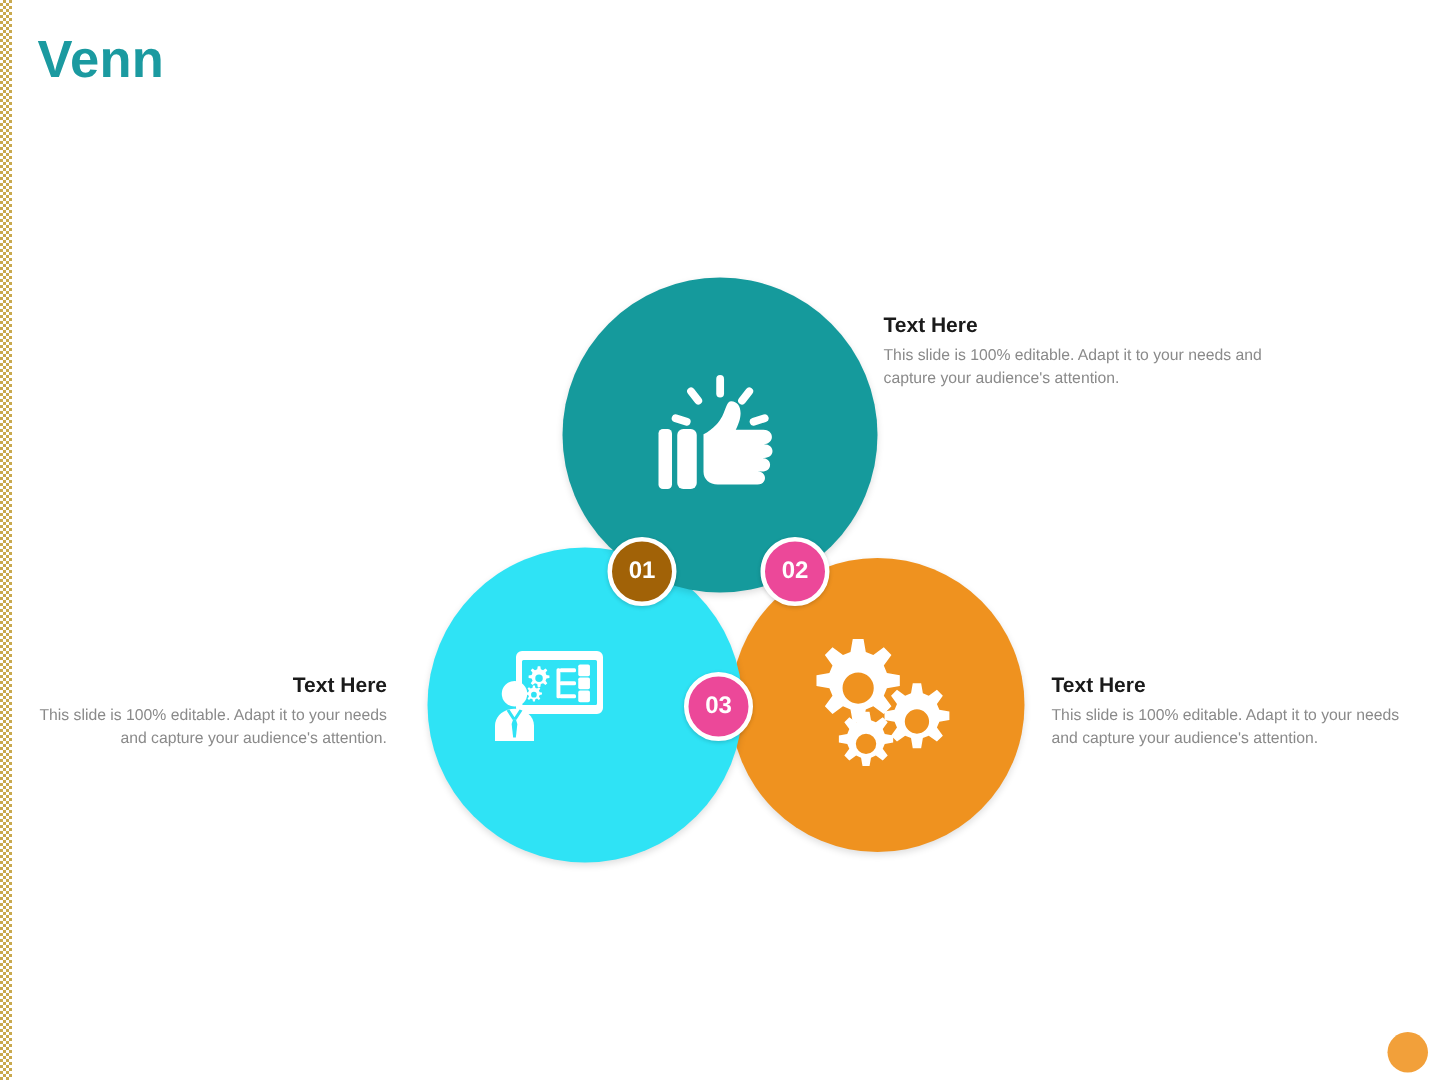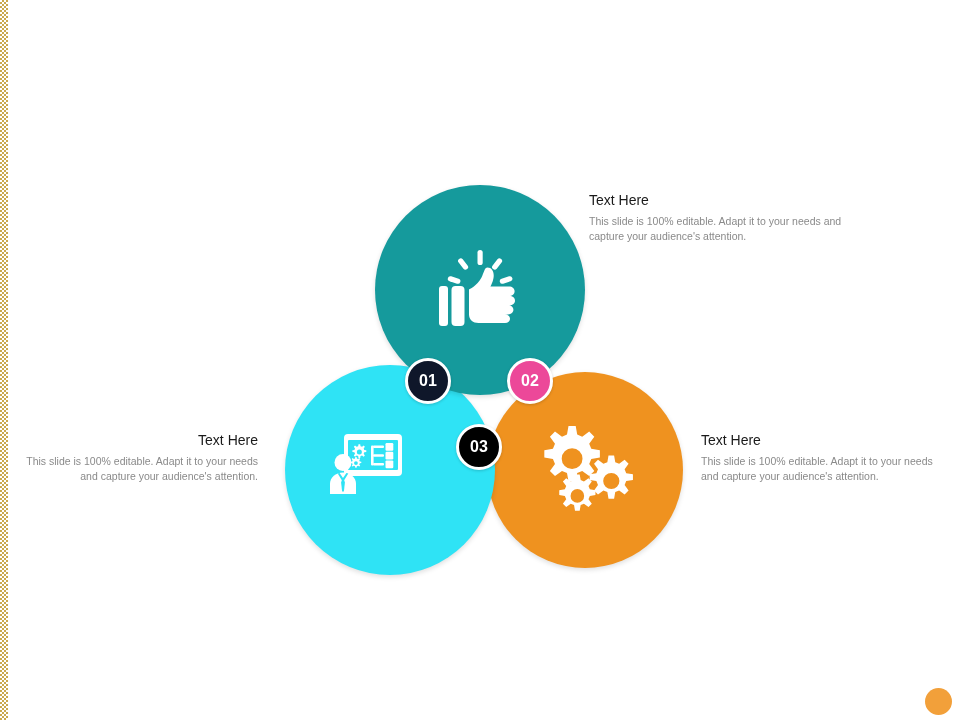--- a/index.html
+++ b/index.html
@@ -100,40 +100,40 @@
     justify-content: center;
     font-size: 16px;
     font-weight: bold;
     color: #ffffff;
     z-index: 10;
     box-shadow: 0 1px 3px rgba(0,0,0,0.18);
   }
   #badge-01 {
     left: 405px;
     top: 358px;
-    background: #0f172a;
+    background: #a16207;
   }
   #badge-02 {
     left: 507px;
     top: 358px;
     background: #ec4899;
   }
   #badge-03 {
     left: 456px;
-    top: 424px;
-    background: #000000;
+    top: 448px;
+    background: #ec4899;
   }
 
   
   .text-block { position: absolute; }
   .tb-heading {
     font-size: 14px;
-    font-weight: normal;
+    font-weight: bold;
     color: #1a1a1a;
-    margin: 0 0 5px 0;
+    margin: 16px 0 5px 0;
     line-height: 1.2;
   }
   .tb-body {
     font-size: 10.5px;
     color: #8a8a8a;
     line-height: 1.45;
     margin: 0;
   }
   #text-top {
     left: 589px;
@@ -165,20 +165,21 @@
     background: #f2a03a;
   }
 </style>
 </head>
 <body>
 
 <div id="slide">
 
   <div id="edge-strip"></div>
 
+  <div id="page-title">Venn</div>
 
   <div class="venn-circle" id="circle-right"></div>
   <div class="venn-circle" id="circle-left"></div>
   <div class="venn-circle" id="circle-top"></div>
 
   <div class="circle-icon" id="icon-thumbs-up">
     <svg width="86" height="86" viewBox="0 0 86 86" xmlns="http://www.w3.org/2000/svg">
       <g fill="#ffffff">
 
         <rect x="40.5" y="2" width="5.2" height="15" rx="2.6"></rect>

